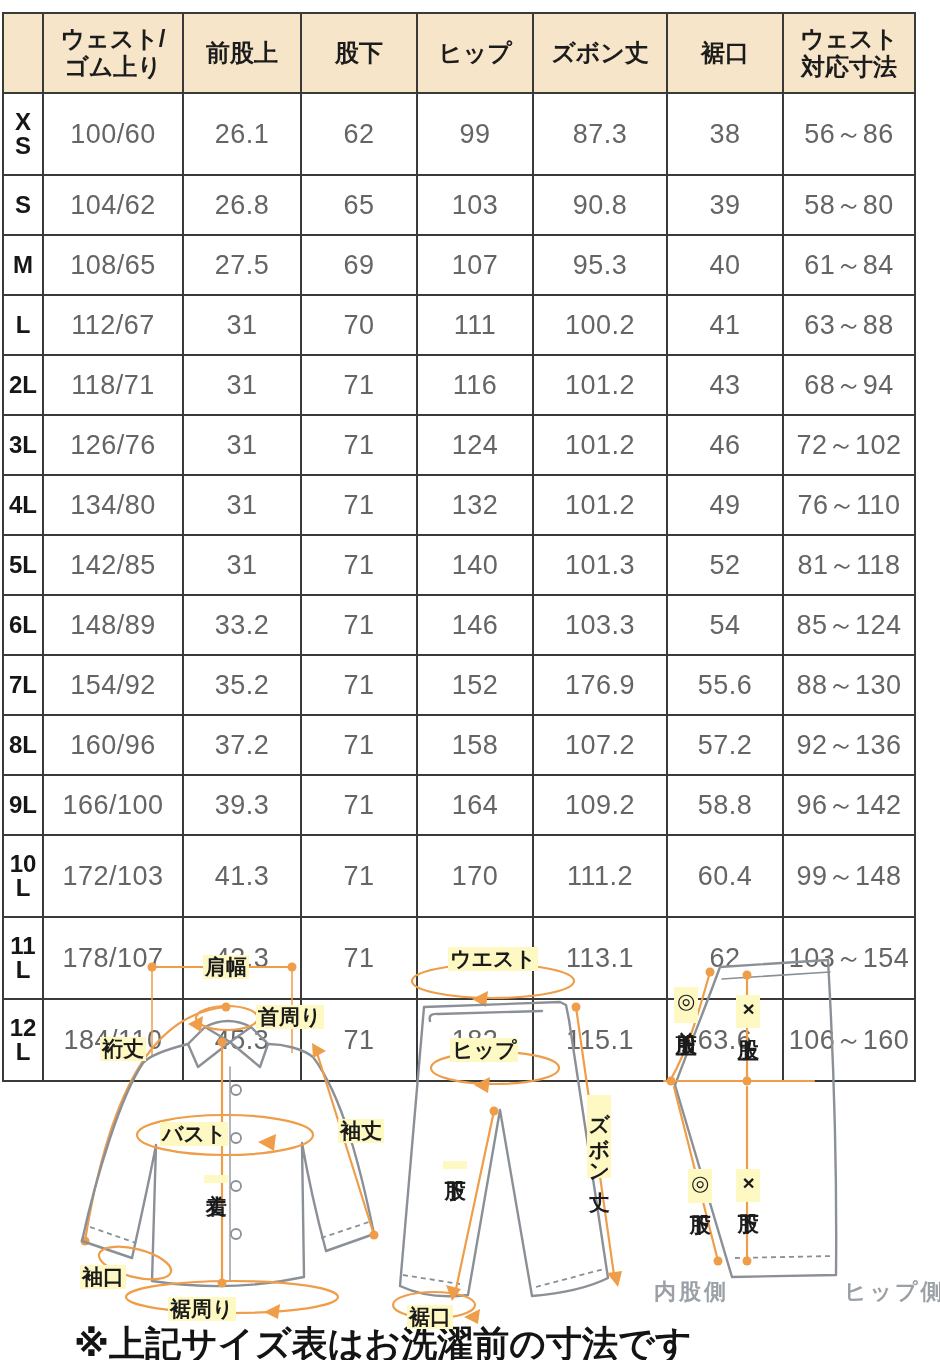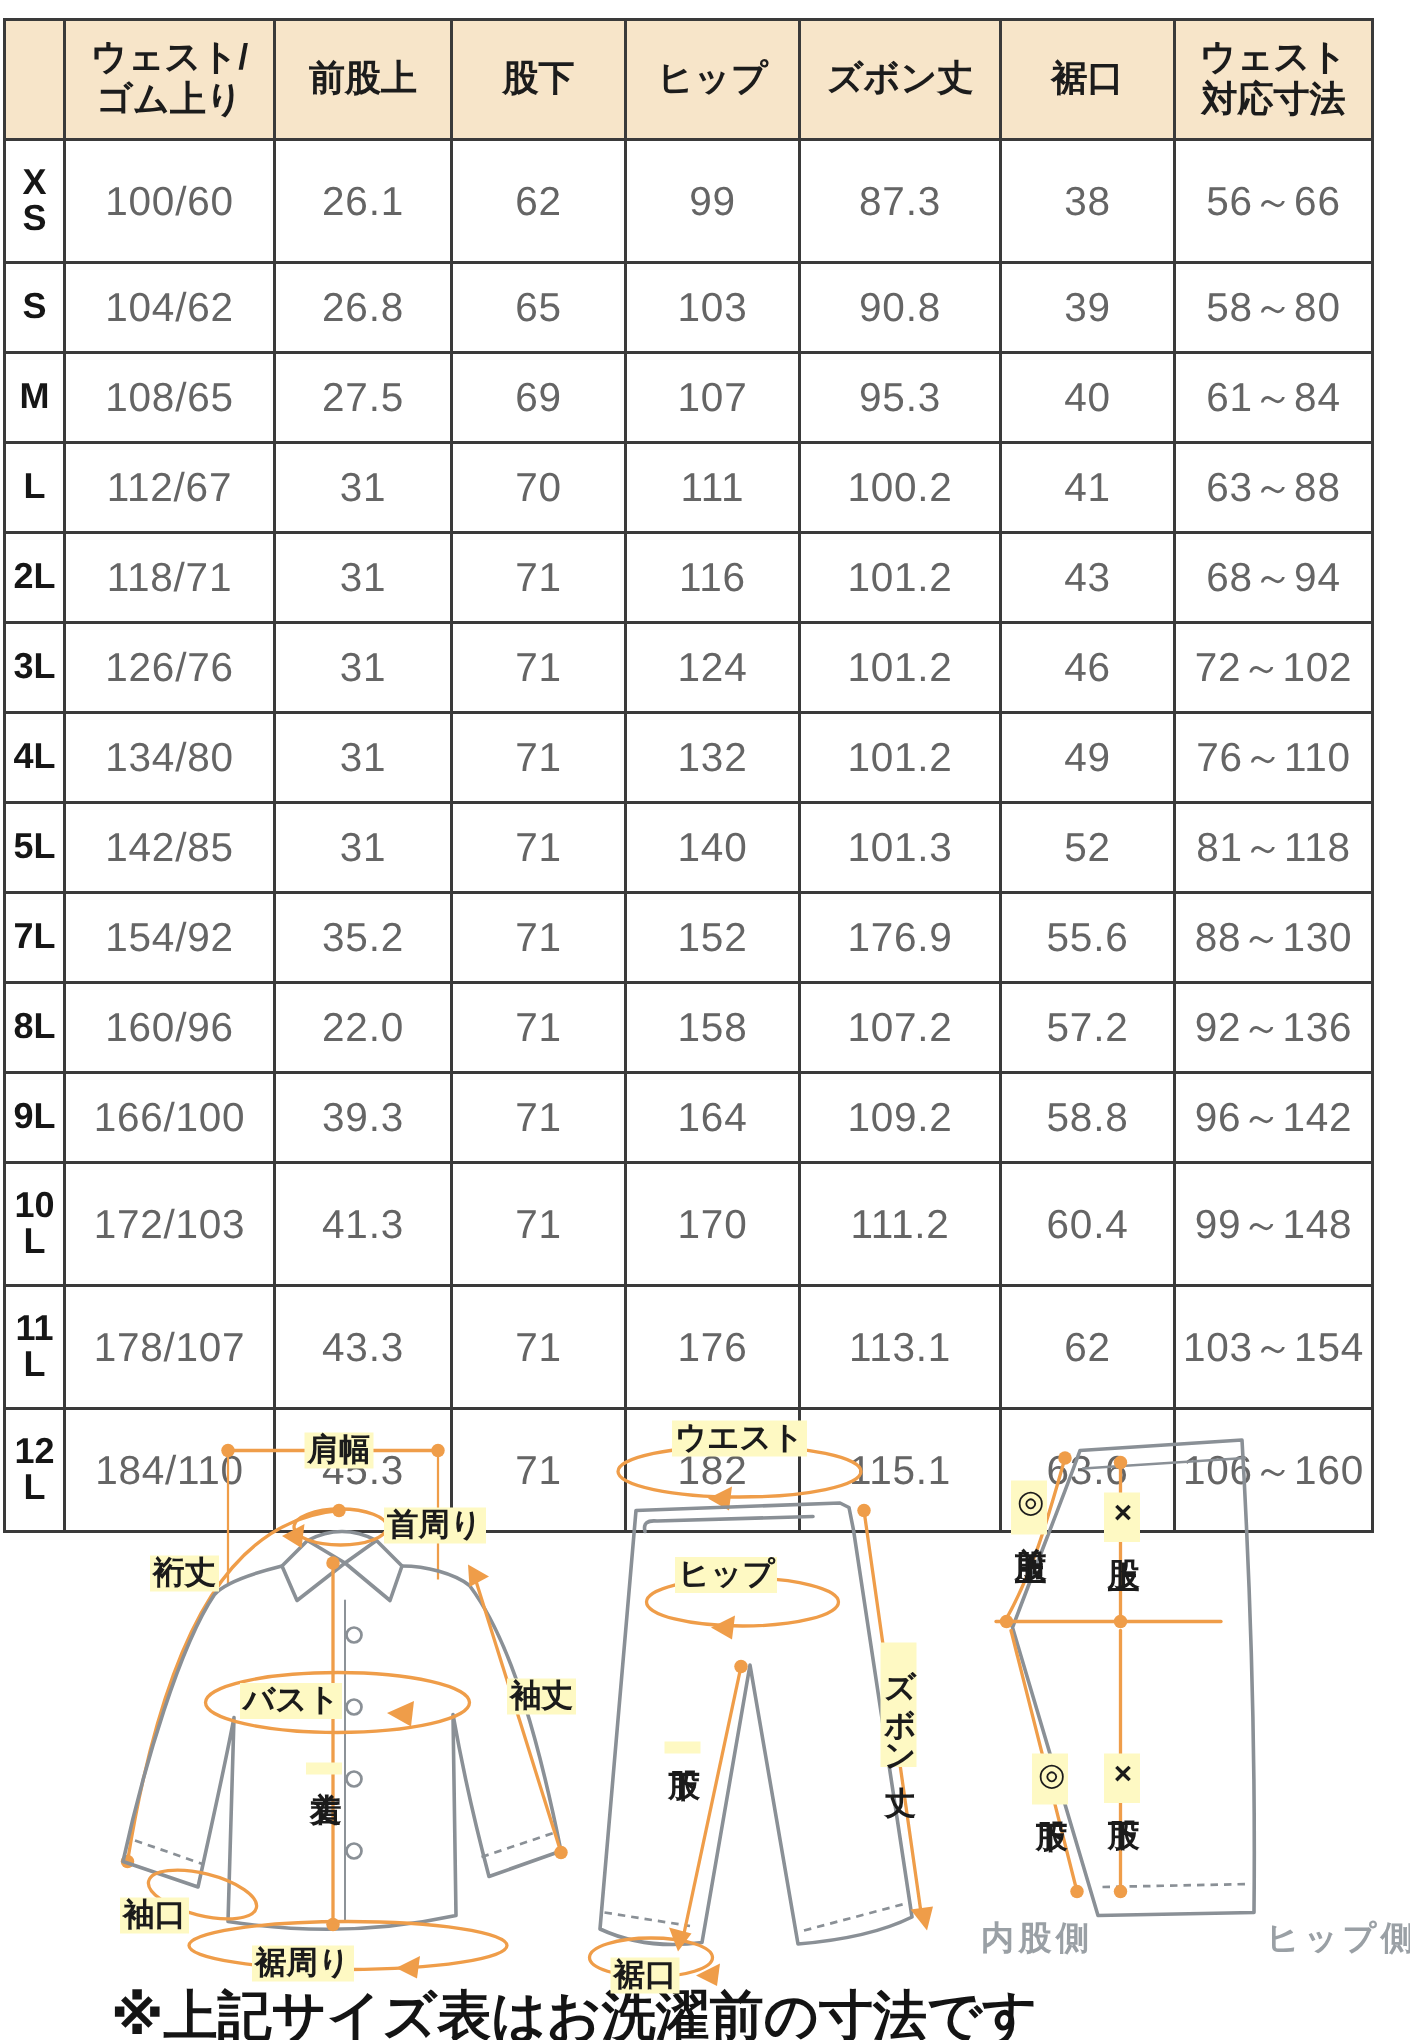--- a/index.html
+++ b/index.html
@@ -67,21 +67,21 @@
     </thead>
     <tbody>
         <tr>
           <th>XS</th>
           <td>100/60</td>
           <td>26.1</td>
           <td>62</td>
           <td>99</td>
           <td>87.3</td>
           <td>38</td>
-          <td>56～66</td>
+          <td>56～86</td>
         </tr>
         <tr>
           <th>S</th>
           <td>104/62</td>
           <td>26.8</td>
           <td>65</td>
           <td>103</td>
           <td>90.8</td>
           <td>39</td>
           <td>58～80</td>
@@ -140,33 +140,43 @@
           <th>5L</th>
           <td>142/85</td>
           <td>31</td>
           <td>71</td>
           <td>140</td>
           <td>101.3</td>
           <td>52</td>
           <td>81～118</td>
         </tr>
         <tr>
+          <th>6L</th>
+          <td>148/89</td>
+          <td>33.2</td>
+          <td>71</td>
+          <td>146</td>
+          <td>103.3</td>
+          <td>54</td>
+          <td>85～124</td>
+        </tr>
+        <tr>
           <th>7L</th>
           <td>154/92</td>
           <td>35.2</td>
           <td>71</td>
           <td>152</td>
           <td>176.9</td>
           <td>55.6</td>
           <td>88～130</td>
         </tr>
         <tr>
           <th>8L</th>
           <td>160/96</td>
-          <td>22.0</td>
+          <td>37.2</td>
           <td>71</td>
           <td>158</td>
           <td>107.2</td>
           <td>57.2</td>
           <td>92～136</td>
         </tr>
         <tr>
           <th>9L</th>
           <td>166/100</td>
           <td>39.3</td>

